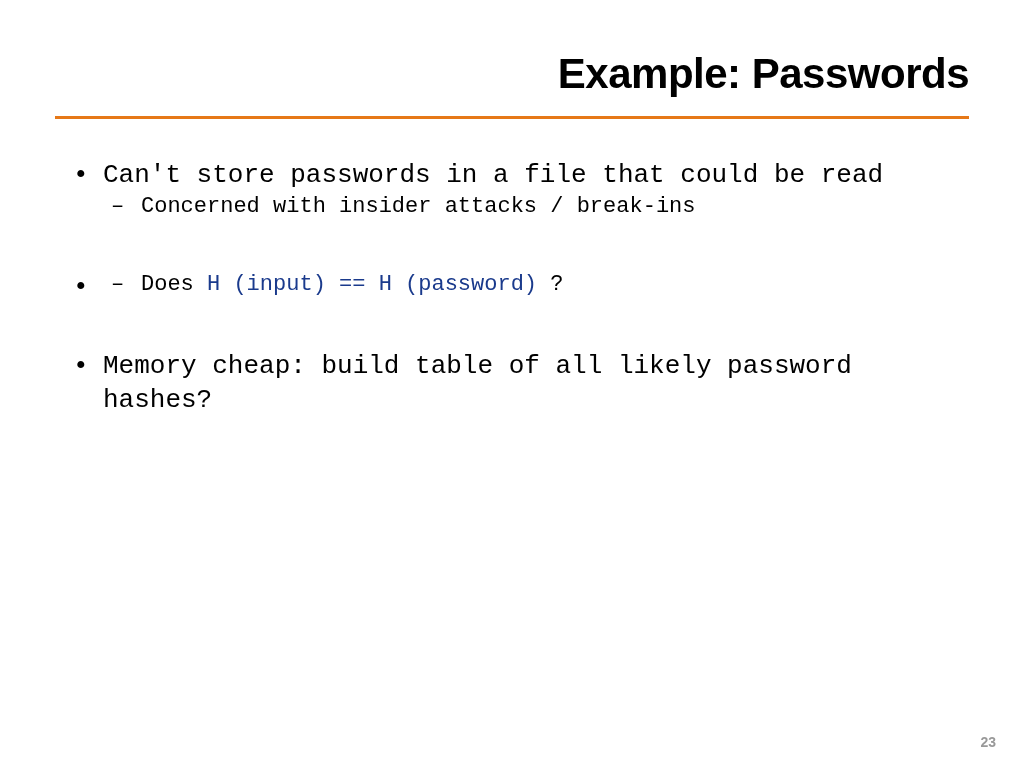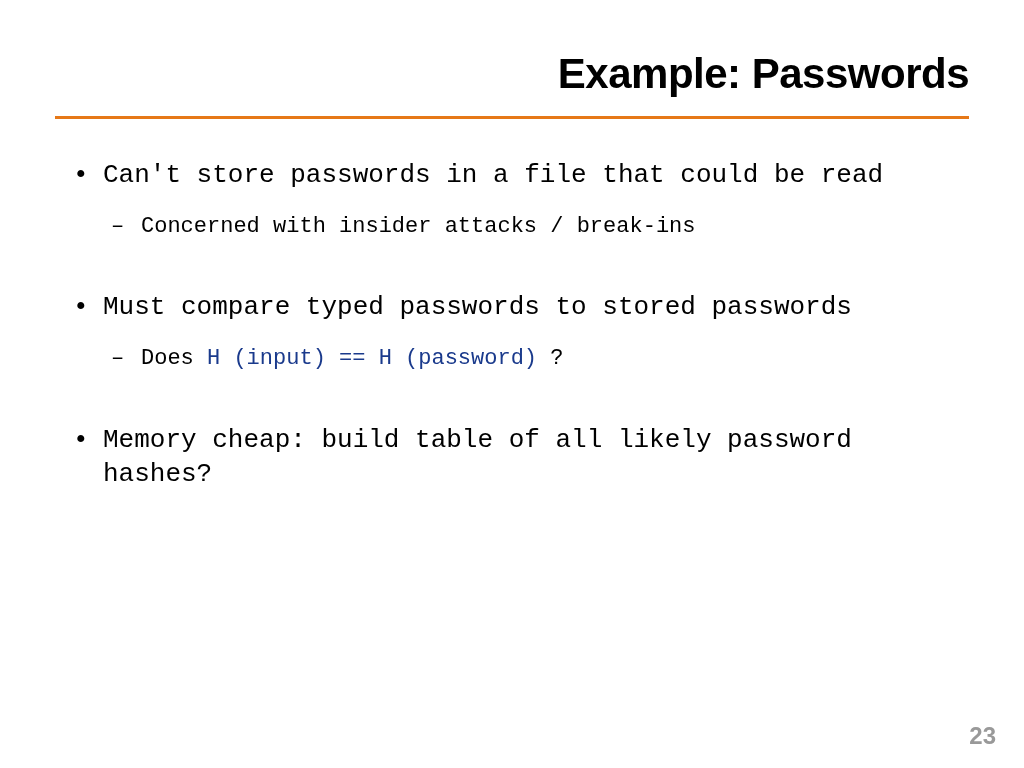--- a/index.html
+++ b/index.html
@@ -45,21 +45,20 @@
     }
     ul.main-list > li::before {
       content: "•";
       position: absolute;
       left: 0;
       top: 0;
       font-size: 26px;
     }
     ul.sub-list {
       list-style: none;
-      margin-top: 20px;
       margin-bottom: 50px;
     }
     ul.sub-list > li {
       position: relative;
       padding-left: 30px;
       font-size: 22px;
       color: #000000;
       line-height: 1.3;
       margin-left: 8px;
     }
@@ -71,21 +70,21 @@
       font-size: 22px;
     }
     .blue-text {
       color: #1a3a8c;
       text-align: center;
     }
     .page-number {
       position: absolute;
       bottom: 18px;
       right: 28px;
-      font-size: 24px;
+      font-size: 14px;
       font-weight: bold;
       color: #999999;
     }
   </style>
 </head>
 <body>
 
 <h1 class="title">Example:  Passwords</h1>
 <hr class="divider">
 
@@ -93,21 +92,20 @@
   <ul class="main-list">
     <li>
       <span>Can't store passwords in a file that could be read</span>
       <ul class="sub-list">
         <li>
           <span>Concerned with insider attacks / break-ins</span>
         </li>
       </ul>
     </li>
     <li>
-      <span>Must compare typed passwords to stored passwords</span>
       <ul class="sub-list">
         <li>
           <span>Does </span><span class="blue-text">H (input) == H (password)</span><span> ?</span>
         </li>
       </ul>
     </li>
     <li>
       <span>Memory cheap: build table of all likely password hashes?</span>
     </li>
   </ul>

